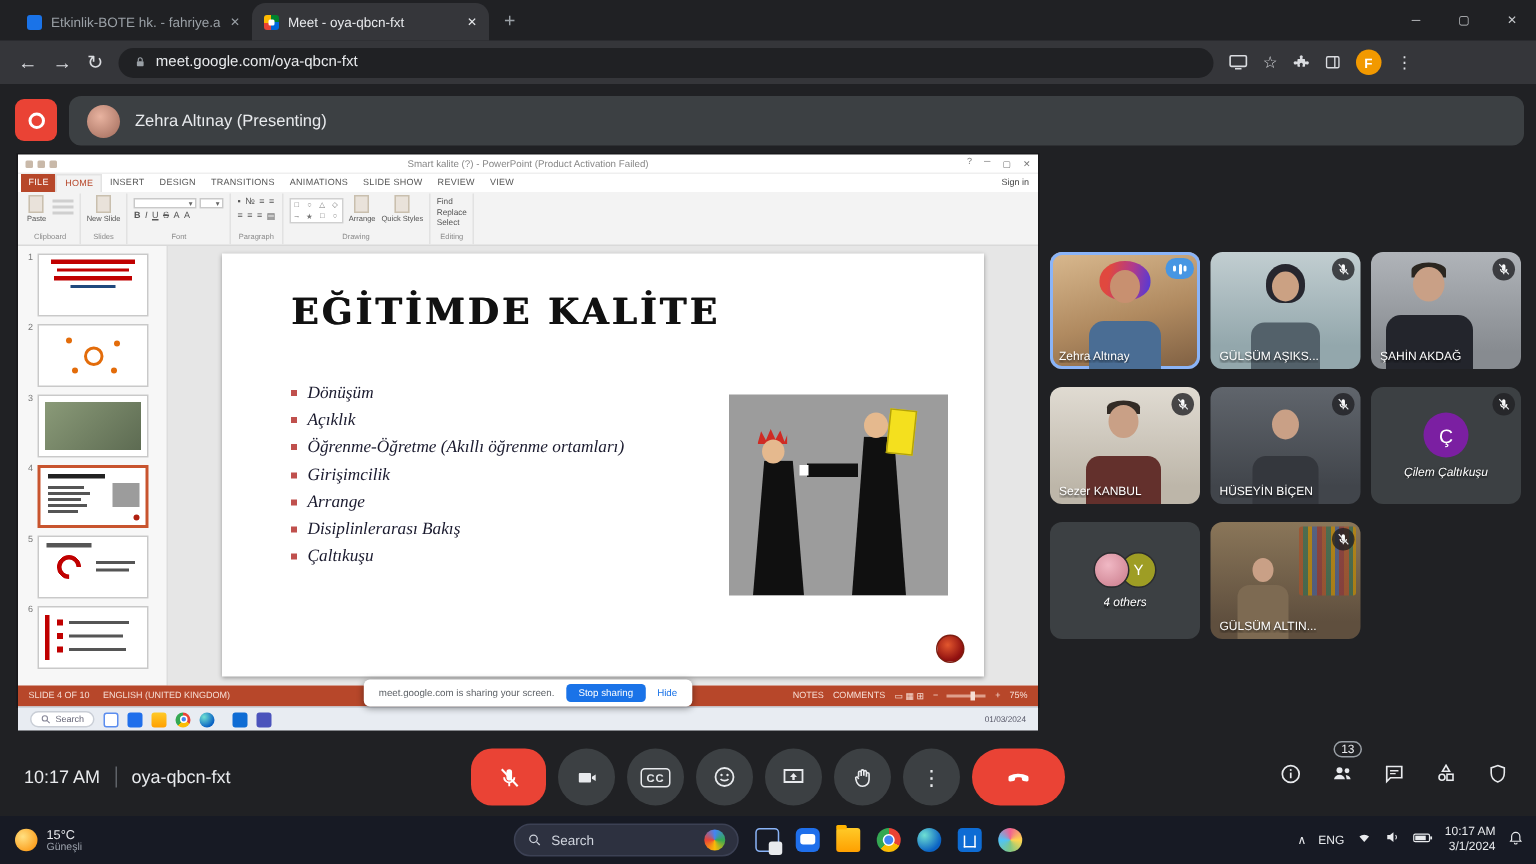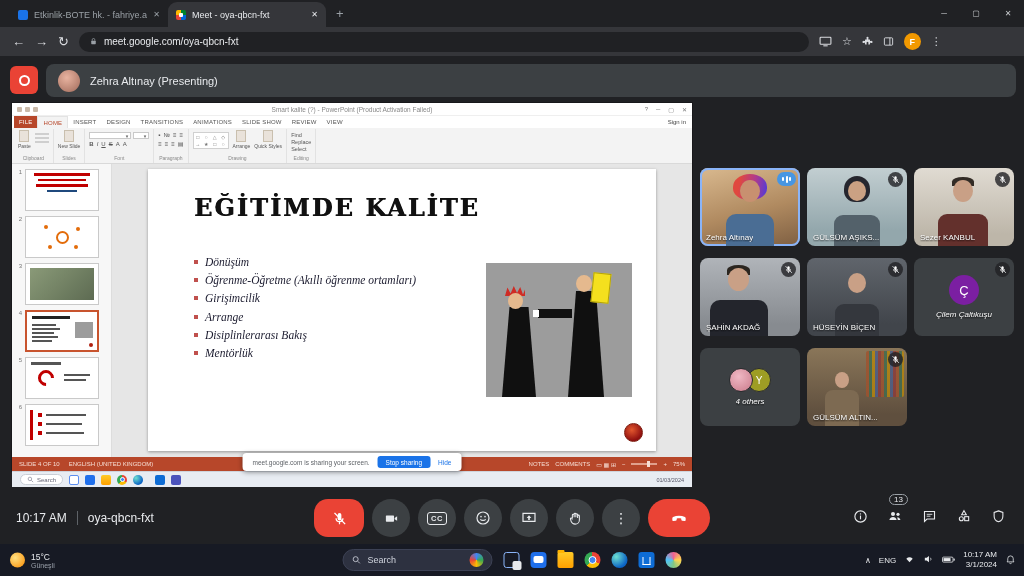--- a/index.html
+++ b/index.html
@@ -471,25 +471,26 @@
                   <span class="m-line" style="left:20px;top:27px;width:38px"></span>
                 </div>
             </div>
           </div>
 
           <div class="canvas">
             <div class="slide">
               <div class="slide-title">EĞİTİMDE KALİTE</div>
               <ul class="bullets">
                 <li>Dönüşüm</li>
+                <li>Açıklık</li>
                 <li>Öğrenme-Öğretme (Akıllı öğrenme ortamları)</li>
                 <li>Girişimcilik</li>
                 <li>Arrange</li>
                 <li>Disiplinlerarası Bakış</li>
-                <li>Mentörlük</li>
+                <li>Çaltıkuşu</li>
               </ul>
               <div class="cartoon">
                 <div class="fig f1"></div>
                   <div class="f1hair"></div>
                   <div class="f1h"></div>
                 <div class="fig f2"></div>
                   <div class="f2h"></div>
                   <div class="f2arm"></div>
                   <div class="f2cuff"></div>
                 <div class="card"></div>
@@ -566,46 +567,46 @@
         <span class="muteB">
             <svg width="9" height="9" viewBox="0 0 24 24">
               <path fill="#fff" d="M12 15a3 3 0 0 0 3-3V6a3 3 0 0 0-6 0v6a3 3 0 0 0 3 3z"></path>
               <path fill="none" stroke="#fff" stroke-width="2" d="M6.5 11.5a5.5 5.5 0 0 0 11 0M12 17v4"></path>
               <path stroke="#e8eaed" stroke-width="2.2" d="M4 3l17 18"></path>
             </svg>
           </span>
         <span class="tname">GÜLSÜM AŞIKS...</span>
       </div>
 
+      <div class="tile t3">
+        <span class="hairT"></span>
+          <span class="head"></span>
+          <span class="torso"></span>
+        <span class="muteB">
+            <svg width="9" height="9" viewBox="0 0 24 24">
+              <path fill="#fff" d="M12 15a3 3 0 0 0 3-3V6a3 3 0 0 0-6 0v6a3 3 0 0 0 3 3z"></path>
+              <path fill="none" stroke="#fff" stroke-width="2" d="M6.5 11.5a5.5 5.5 0 0 0 11 0M12 17v4"></path>
+              <path stroke="#e8eaed" stroke-width="2.2" d="M4 3l17 18"></path>
+            </svg>
+          </span>
+        <span class="tname">ŞAHİN AKDAĞ</span>
+      </div>
+
       <div class="tile t4">
         <span class="hairT"></span>
           <span class="head"></span>
           <span class="torso"></span>
         <span class="muteB">
             <svg width="9" height="9" viewBox="0 0 24 24">
               <path fill="#fff" d="M12 15a3 3 0 0 0 3-3V6a3 3 0 0 0-6 0v6a3 3 0 0 0 3 3z"></path>
               <path fill="none" stroke="#fff" stroke-width="2" d="M6.5 11.5a5.5 5.5 0 0 0 11 0M12 17v4"></path>
               <path stroke="#e8eaed" stroke-width="2.2" d="M4 3l17 18"></path>
             </svg>
           </span>
         <span class="tname">Sezer KANBUL</span>
-      </div>
-
-      <div class="tile t3">
-        <span class="hairT"></span>
-          <span class="head"></span>
-          <span class="torso"></span>
-        <span class="muteB">
-            <svg width="9" height="9" viewBox="0 0 24 24">
-              <path fill="#fff" d="M12 15a3 3 0 0 0 3-3V6a3 3 0 0 0-6 0v6a3 3 0 0 0 3 3z"></path>
-              <path fill="none" stroke="#fff" stroke-width="2" d="M6.5 11.5a5.5 5.5 0 0 0 11 0M12 17v4"></path>
-              <path stroke="#e8eaed" stroke-width="2.2" d="M4 3l17 18"></path>
-            </svg>
-          </span>
-        <span class="tname">ŞAHİN AKDAĞ</span>
       </div>
 
       <div class="tile t5">
         <span class="head"></span>
           <span class="torso"></span>
         <span class="muteB">
             <svg width="9" height="9" viewBox="0 0 24 24">
               <path fill="#fff" d="M12 15a3 3 0 0 0 3-3V6a3 3 0 0 0-6 0v6a3 3 0 0 0 3 3z"></path>
               <path fill="none" stroke="#fff" stroke-width="2" d="M6.5 11.5a5.5 5.5 0 0 0 11 0M12 17v4"></path>
               <path stroke="#e8eaed" stroke-width="2.2" d="M4 3l17 18"></path>

